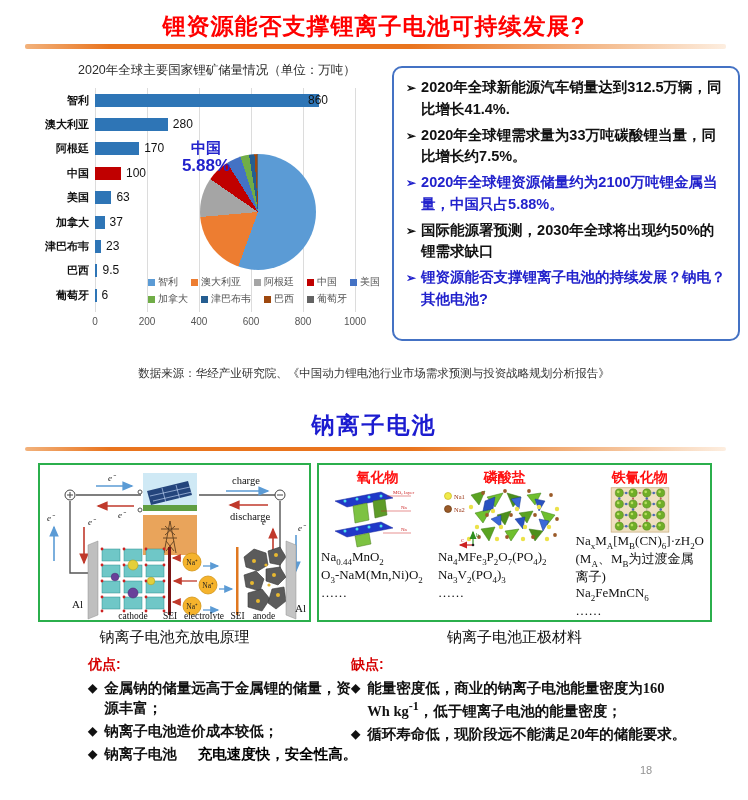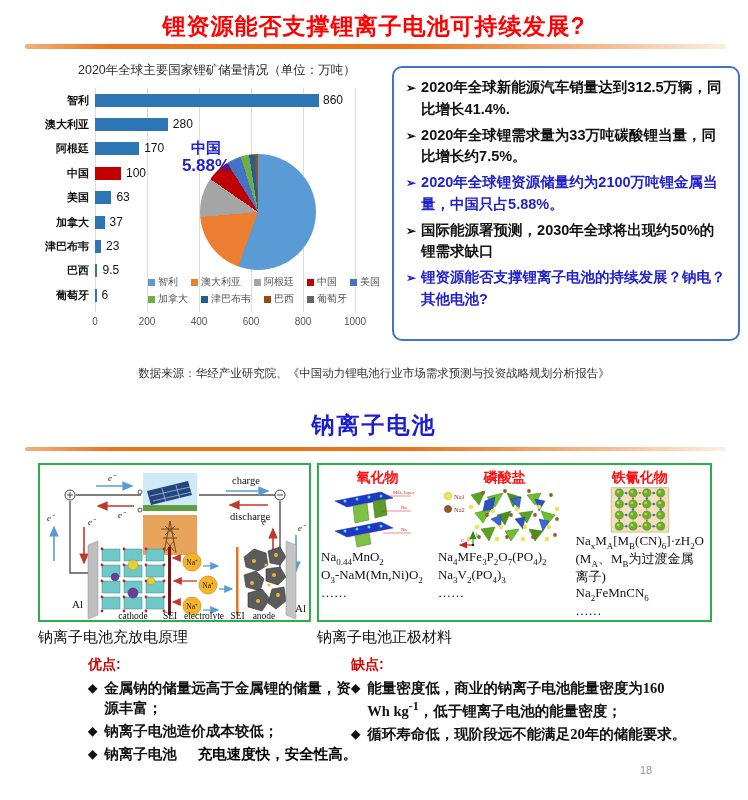--- a/index.html
+++ b/index.html
@@ -47,21 +47,21 @@
   .panel-left { left:38px; top:463px; width:273px; height:159px; }
   .panel-right { left:317px; top:463px; width:395px; height:159px; display:flex; padding:4px 6px 2px 2px; gap:4px; }
   .mat-col { display:flex; flex-direction:column; align-items:center; }
   .mat-col.c1 { width:120px; }
   .mat-col.c2 { width:142px; }
   .mat-col.c3 { width:131px; }
   .mat-head { color:#FF1111; font-weight:800; font-size:14px; line-height:17px; }
   .mat-fig { margin-top:1px; }
   .formulas { width:100%; font-family:"Liberation Serif",serif; font-size:13px; line-height:1.18; color:#111; }
   .formulas sub, .formulas sup { font-size:69%; }
-  .caption { font-size:15px; font-weight:500; color:#111; }
+  .caption { text-align:center; font-size:15px; font-weight:500; color:#111; }
   .caption-left { left:38px; top:628px; width:273px; }
   .caption-right { left:317px; top:628px; width:395px; }
 
   
   .pros { left:88px; top:656px; width:272px; }
   .cons { left:351px; top:656px; width:338px; }
   .pc-head { color:#D50000; font-size:14px; font-weight:800; margin-bottom:4px; }
   .pt-item { display:flex; gap:7px; font-size:14.5px; font-weight:700; color:#111; line-height:1.38; margin-bottom:3px; }
   .diamond { font-size:12px; padding-top:2px; }
   .red { color:#000000;margin-left:21px; }
@@ -87,21 +87,21 @@
       <div class="gridline" style="left: 104px;"></div>
       <div class="xtick" style="left: 104px;">400</div>
       <div class="gridline" style="left: 156px;"></div>
       <div class="xtick" style="left: 156px;">600</div>
       <div class="gridline" style="left: 208px;"></div>
       <div class="xtick" style="left: 208px;">800</div>
       <div class="gridline" style="left: 260px;"></div>
       <div class="xtick" style="left: 260px;">1000</div>
       <div class="bar-cat" style="top: 5.5px;">智利</div>
       <div class="bar" style="top: 5.5px; width: 223.6px; background: rgb(46, 117, 182);"></div>
-      <div class="bar-val" style="top: 4.5px; left: 228px;">860</div>
+      <div class="bar-val" style="top: 4.5px; left: 213px;">860</div>
       <div class="bar-cat" style="top: 29.9px;">澳大利亚</div>
       <div class="bar" style="top: 29.9px; width: 72.8px; background: rgb(46, 117, 182);"></div>
       <div class="bar-val" style="top: 28.9px; left: 77.8px;">280</div>
       <div class="bar-cat" style="top: 54.3px;">阿根廷</div>
       <div class="bar" style="top: 54.3px; width: 44.2px; background: rgb(46, 117, 182);"></div>
       <div class="bar-val" style="top: 53.3px; left: 49.2px;">170</div>
       <div class="bar-cat" style="top: 78.7px;">中国</div>
       <div class="bar" style="top: 78.7px; width: 26px; background: rgb(192, 0, 0);"></div>
       <div class="bar-val" style="top: 77.7px; left: 31px;">100</div>
       <div class="bar-cat" style="top: 103.1px;">美国</div>

